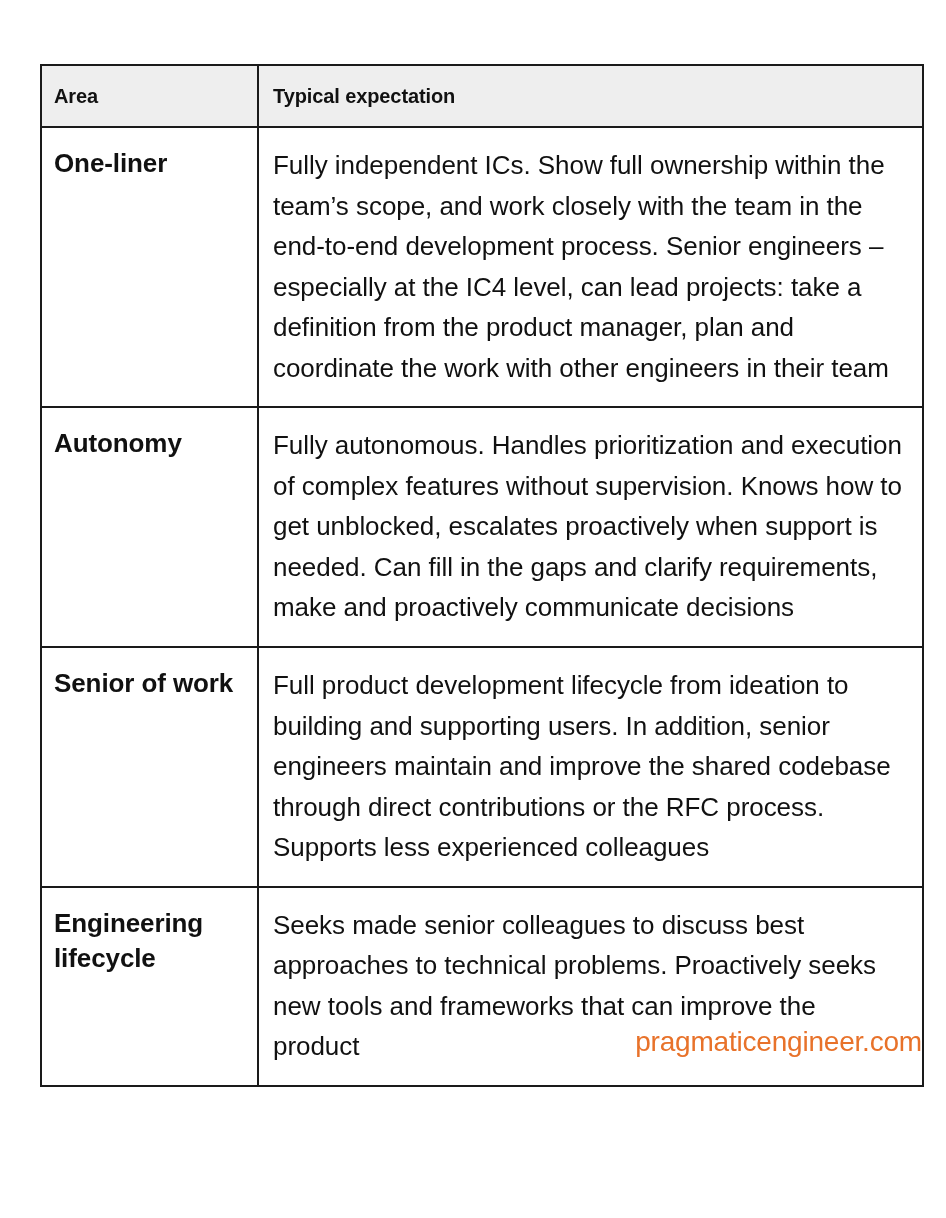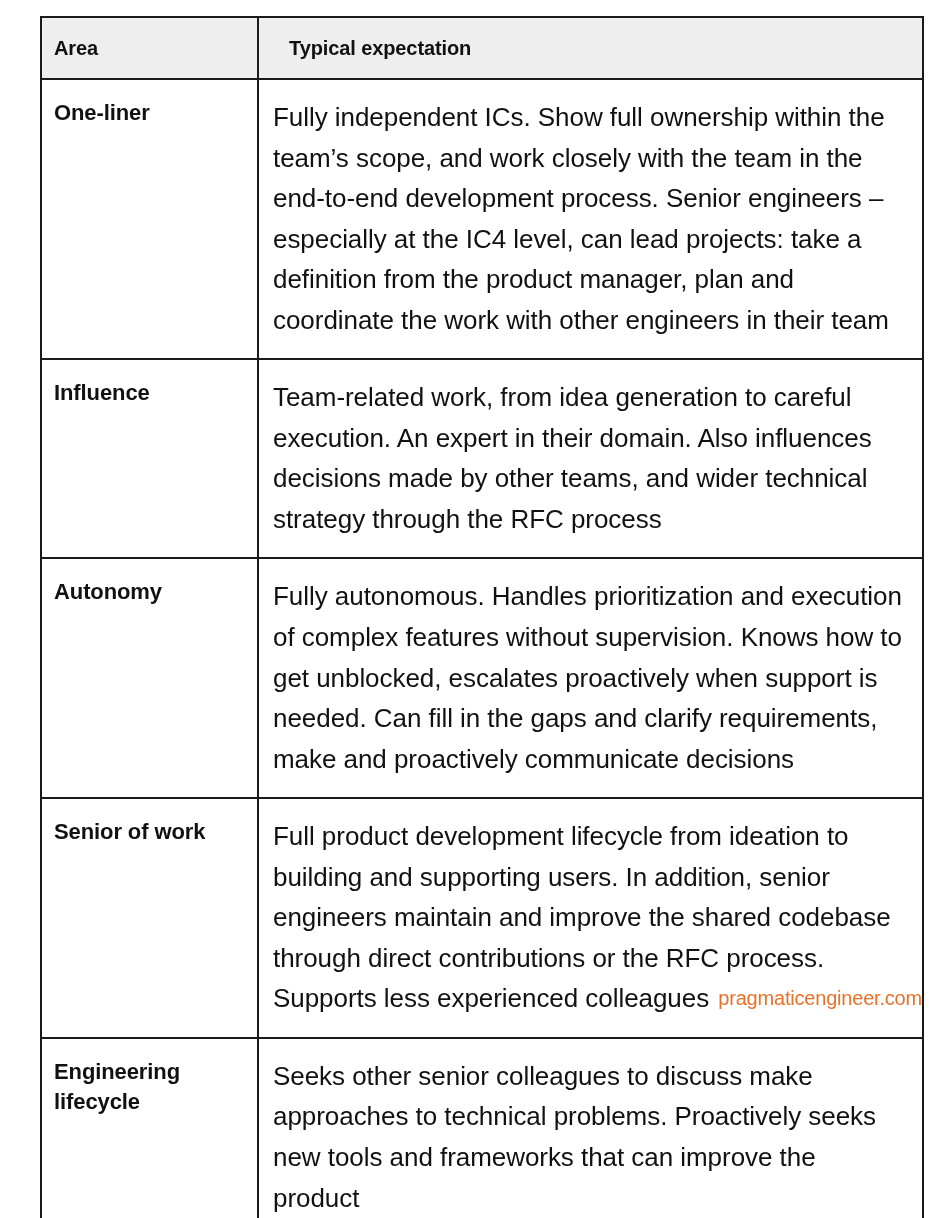--- a/index.html
+++ b/index.html
@@ -14,20 +14,21 @@
     color: #111111;
     position: relative;
     overflow: hidden;
   }
   .page {
     box-sizing: border-box;
     width: 946px;
     height: 1028px;
     padding: 16px 24px 0 40px;
     position: relative;
+    margin-top: 48px;
   }
   table.expectations {
     border-collapse: collapse;
     width: 882px;
     table-layout: fixed;
     border: 2px solid #1a1a1a;
   }
   table.expectations col.col-area  { width: 217px; }
   table.expectations col.col-value { width: 665px; }
 
@@ -39,41 +40,41 @@
   }
   thead th {
     background: #eeeeee;
     font-size: 20px;
     font-weight: bold;
     line-height: 1.3;
     padding: 17px 18px 17px 12px;
     letter-spacing: -0.1px;
   }
   thead th.head-value {
-    padding-left: 30px;
+    padding-left: 14px;
   }
   tbody td.area-cell {
-    font-size: 22px;
+    font-size: 26px;
     font-weight: bold;
     line-height: 1.35;
     padding: 18px 14px 18px 12px;
     letter-spacing: -0.1px;
   }
   tbody td.value-cell {
     font-size: 26px;
     font-weight: normal;
     line-height: 1.56;
     padding: 17px 14px 18px 14px;
     letter-spacing: -0.05px;
   }
   .footer-brand {
     position: absolute;
     right: 24px;
     bottom: 20px;
-    font-size: 20px;
+    font-size: 28px;
     font-weight: normal;
     color: #e8722a;
     letter-spacing: -0.2px;
     line-height: 1;
   }
 </style>
 </head>
 <body>
 
 <div class="page">
@@ -88,33 +89,29 @@
         <th class="head-area">Area</th>
         <th class="head-value">Typical expectation</th>
       </tr>
     </thead>
     <tbody>
       <tr>
         <td class="area-cell">One-liner</td>
         <td class="value-cell">Fully independent ICs. Show full ownership within the team’s scope, and work closely with the team in the end-to-end development process. Senior engineers – especially at the IC4 level, can lead projects: take a definition from the product manager, plan and coordinate the work with other engineers in their team</td>
       </tr>
       <tr>
-        <td class="area-cell">Influence</td>
-        <td class="value-cell">Team-related work, from idea generation to careful execution. An expert in their domain. Also influences decisions made by other teams, and wider technical strategy through the RFC process</td>
-      </tr>
-      <tr>
         <td class="area-cell">Autonomy</td>
         <td class="value-cell">Fully autonomous. Handles prioritization and execution of complex features without supervision. Knows how to get unblocked, escalates proactively when support is needed. Can fill in the gaps and clarify requirements, make and proactively communicate decisions</td>
       </tr>
       <tr>
         <td class="area-cell">Senior of work</td>
         <td class="value-cell">Full product development lifecycle from ideation to building and supporting users. In addition, senior engineers maintain and improve the shared codebase through direct contributions or the RFC process. Supports less experienced colleagues</td>
       </tr>
       <tr>
         <td class="area-cell">Engineering lifecycle</td>
-        <td class="value-cell">Seeks other senior colleagues to discuss make approaches to technical problems. Proactively seeks new tools and frameworks that can improve the product</td>
+        <td class="value-cell">Seeks made senior colleagues to discuss best approaches to technical problems. Proactively seeks new tools and frameworks that can improve the product</td>
       </tr>
     </tbody>
   </table>
 
   <div class="footer-brand">pragmaticengineer.com</div>
 
 </div>
 
 </body></html>

